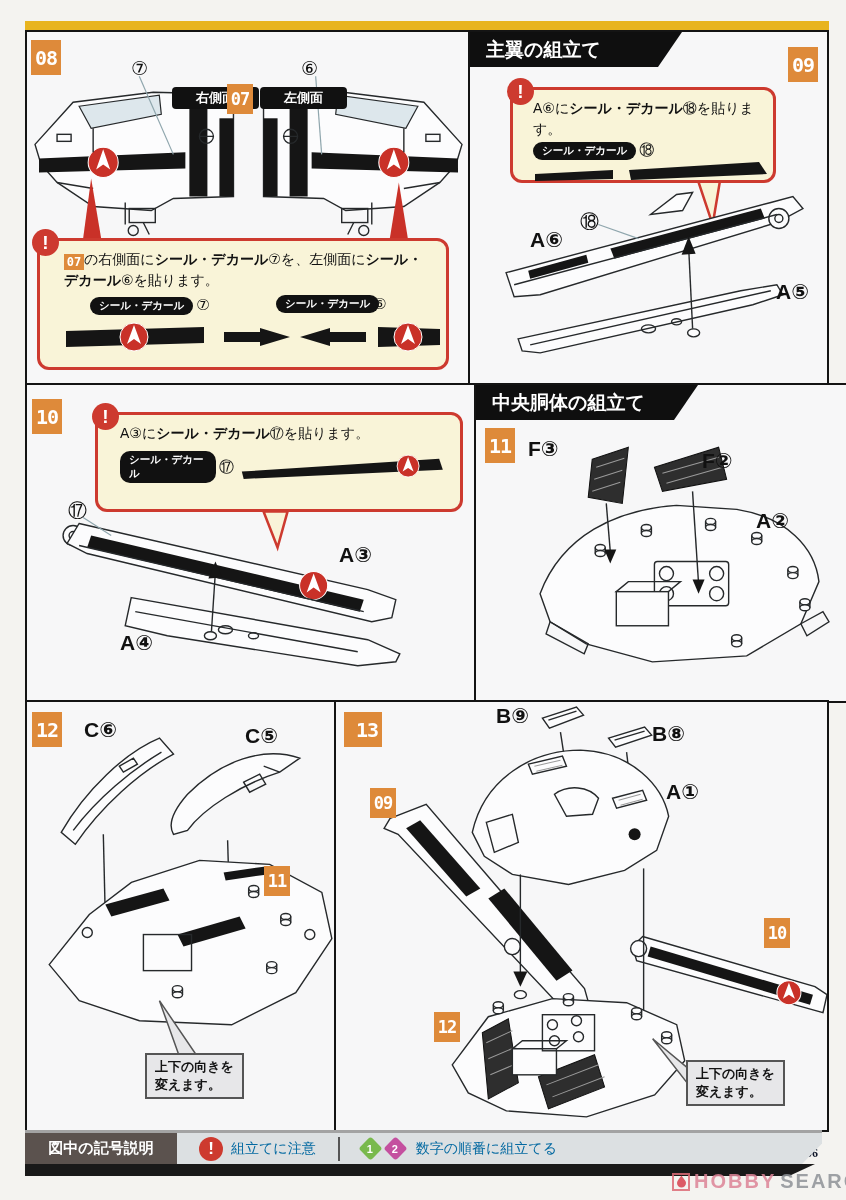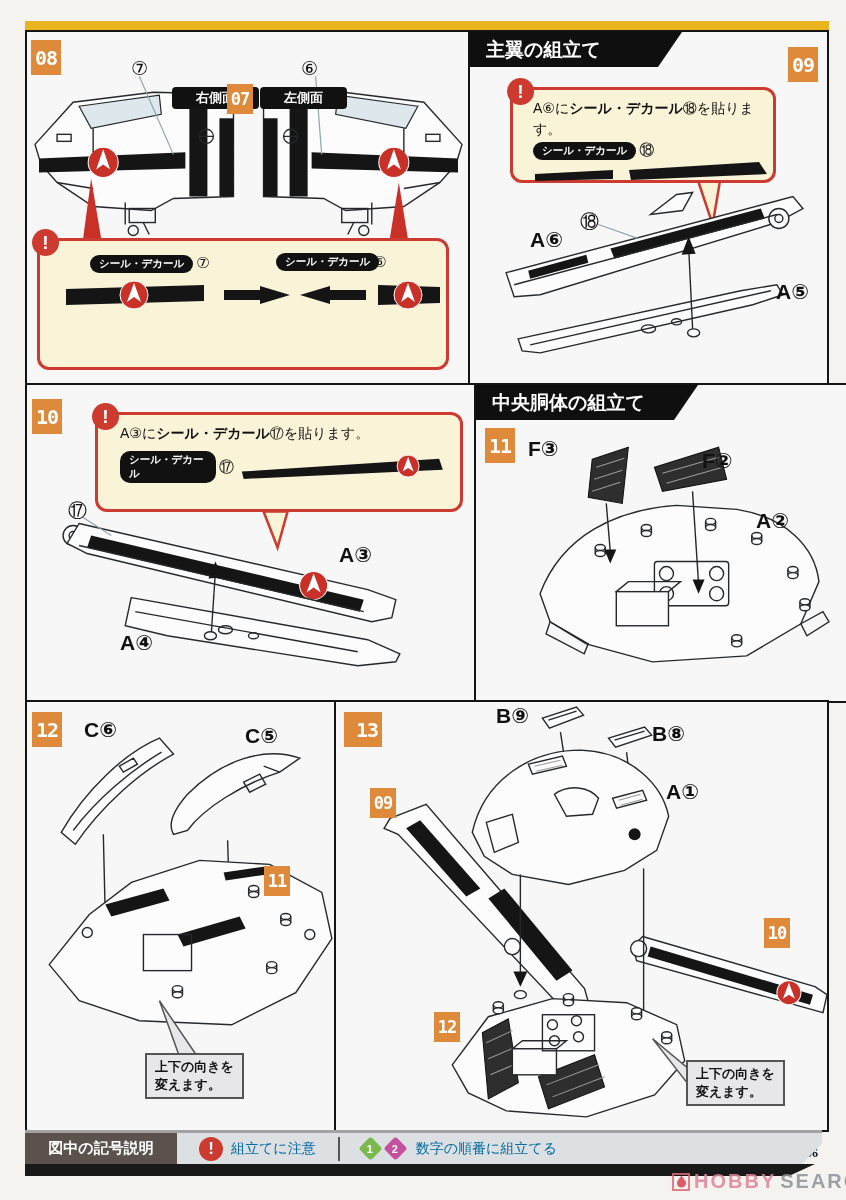--- a/index.html
+++ b/index.html
@@ -95,20 +95,23 @@
 
     <div class="badge" style="left:4px;top:8px;">08</div>
     <span class="conum" style="left:104px;top:25px;">⑦</span>
     <span class="conum" style="left:274px;top:25px;">⑥</span>
     <span class="viewtag" style="left:145px;top:55px;">右側面</span>
     <div class="badge badge-sm" style="left:200px;top:52px;">07</div>
     <span class="viewtag" style="left:233px;top:55px;">左側面</span>
 
     <div class="warnbox" style="left:10px;top:206px;width:412px;height:132px;padding:8px 10px 6px 24px;">
       <div class="excl" style="left:-8px;top:-12px;">!</div>
+      <div class="wtext">
+        <span class="inbadge">07</span><span>の右側面に</span><b>シール・デカール</b><span>⑦を、左側面に</span><b>シール・デカール</b><span>⑥を貼ります。</span>
+      </div>
       <div style="position:relative;margin-top:4px;padding-left:26px;">
         <span class="pill">シール・デカール</span><span class="pnum">⑦</span>
         <span class="pill" style="position:absolute;left:212px;">シール・デカール</span><span class="pnum" style="position:absolute;left:306px;">⑥</span>
       </div>
       <svg width="378" height="46" viewBox="0 0 378 46">
         <polygon class="fb" points="2,16 140,12 140,28 2,32"></polygon>
         <circle class="red" cx="70" cy="22" r="14" stroke="#fff" stroke-width="1"></circle>
         <polygon fill="#fff" points="70,10 77,29 70,24 63,29"></polygon>
         <polygon class="fb" points="160,17 196,17 196,13 226,22 196,31 196,27 160,27"></polygon>
         <polygon class="fb" points="302,17 266,17 266,13 236,22 266,31 266,27 302,27"></polygon>

